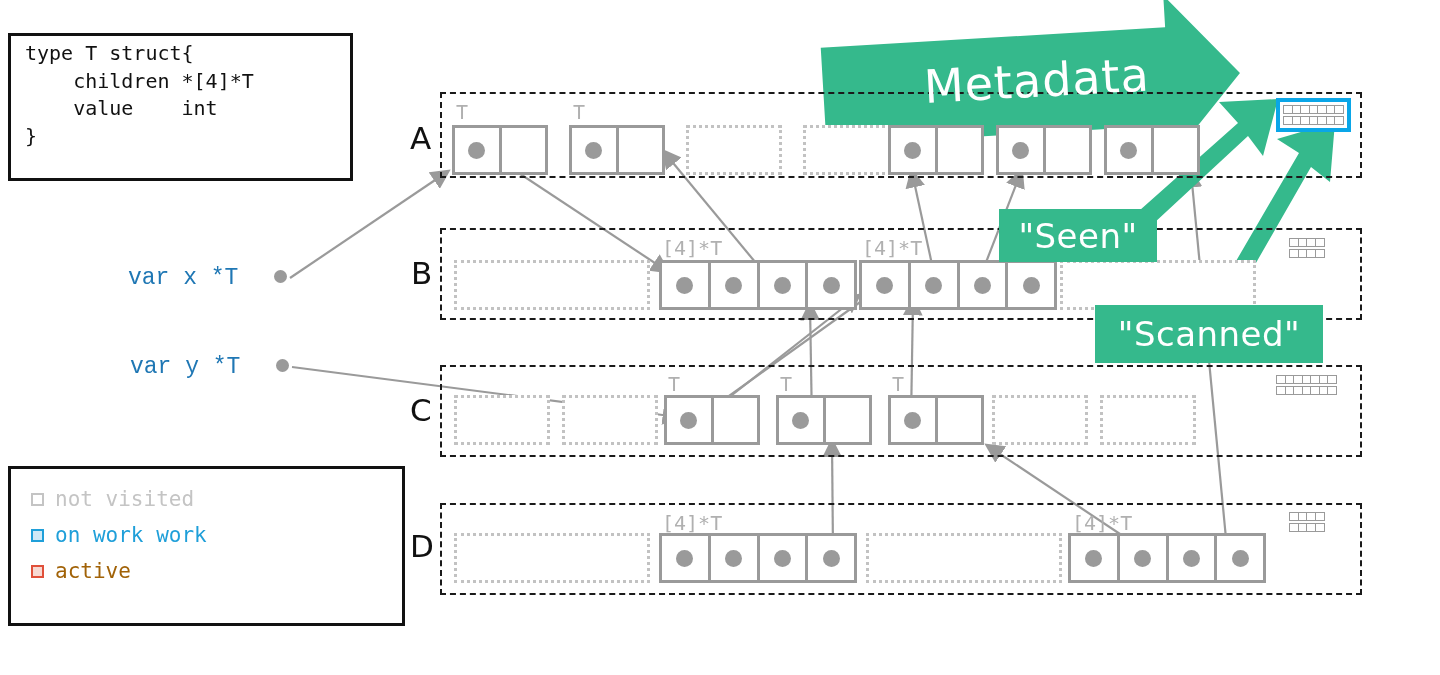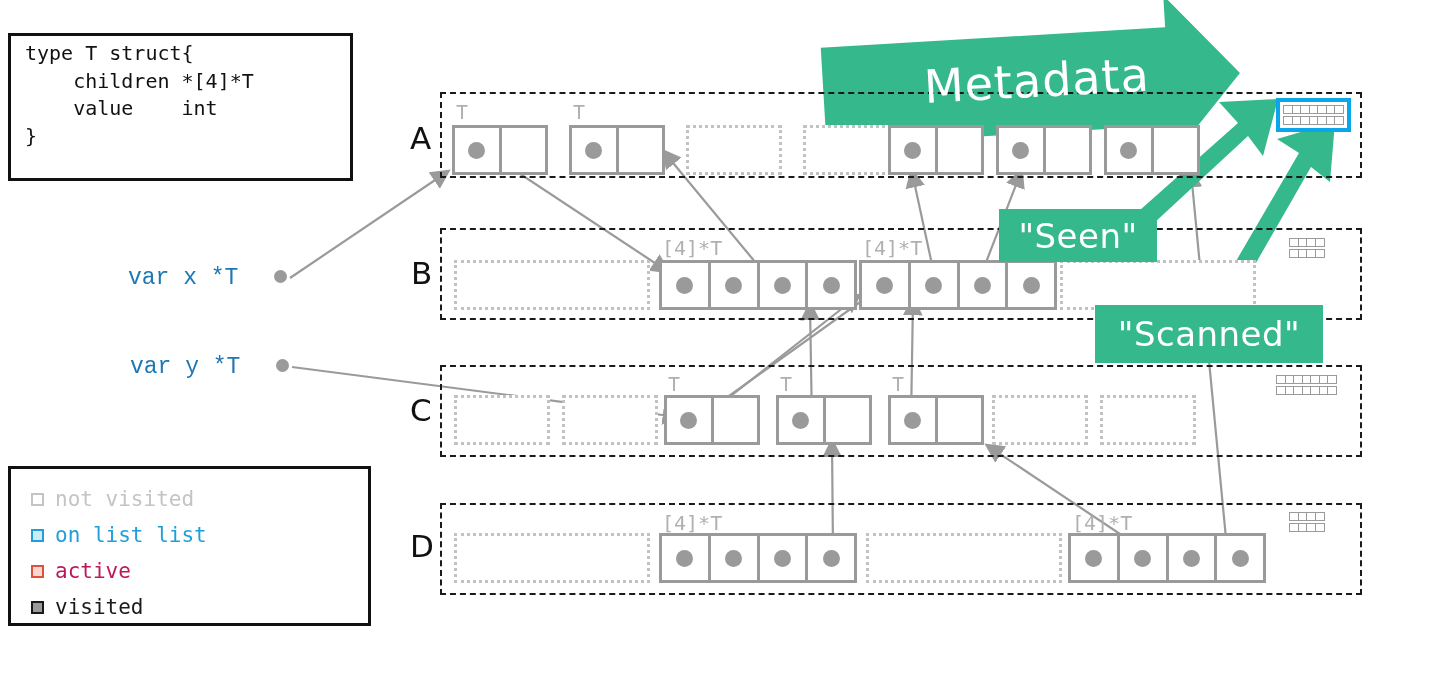--- a/index.html
+++ b/index.html
@@ -18,21 +18,21 @@
     border:3px solid #111;background:#fff;box-sizing:border-box;
     padding:4px 0 0 14px;
   }
   #code-box pre{
     margin:0;font-family:"DejaVu Sans Mono",monospace;
     font-size:20px;line-height:1.38;color:#111;white-space:pre;
   }
 
   
   #legend-box{
-    position:absolute;left:8px;top:466px;width:363px;height:160px;
+    position:absolute;left:8px;top:466px;width:397px;height:160px;
     border:3px solid #111;background:#fff;box-sizing:border-box;
     padding:12px 0 0 20px;
   }
   .legend-row{display:flex;align-items:center;height:36px;}
   .legend-sw{
     width:13px;height:13px;box-sizing:border-box;margin-right:11px;flex:0 0 auto;
   }
   .legend-lb{font-family:"DejaVu Sans Mono",monospace;font-size:21px;line-height:1;}
 
   
@@ -162,29 +162,25 @@
 }</pre>
 </div>
 
 <div id="legend-box">
   <div class="legend-row">
     <span class="legend-sw" style="border:2.5px solid #c4c4c4;background:#ffffff;"></span>
     <span class="legend-lb" style="color:#c4c4c4;">not visited</span>
   </div>
   <div class="legend-row">
     <span class="legend-sw" style="border:2.5px solid #1f9fd9;background:#cfe9f7;"></span>
-    <span class="legend-lb" style="color:#1f9fd9;">on list list</span>
+    <span class="legend-lb" style="color:#1f9fd9;">on work work</span>
   </div>
   <div class="legend-row">
     <span class="legend-sw" style="border:2.5px solid #e0503a;background:#f7d9d2;"></span>
-    <span class="legend-lb" style="color:#be185d;">active</span>
-  </div>
-  <div class="legend-row">
-    <span class="legend-sw" style="border:2.5px solid #1a1a1a;background:#9a9a9a;"></span>
-    <span class="legend-lb" style="color:#1a1a1a;">visited</span>
+    <span class="legend-lb" style="color:#a16207;">active</span>
   </div>
 </div>
 
 <div class="var-label" style="left:128px;top:265px;">var x *T</div>
 <div class="var-dot" style="left:274px;top:270px;"></div>
 
 <div class="var-label" style="left:130px;top:354px;">var y *T</div>
 <div class="var-dot" style="left:276px;top:359px;"></div>
 
 <div class="row-letter" style="left:410px;top:120px;">A</div>

